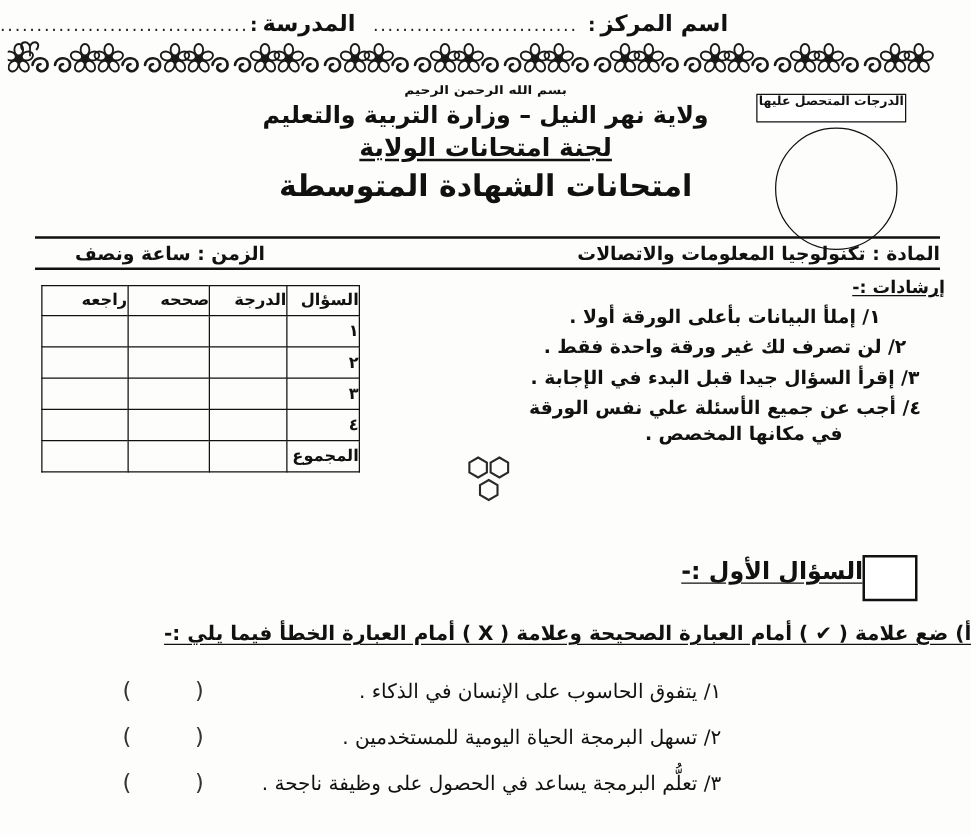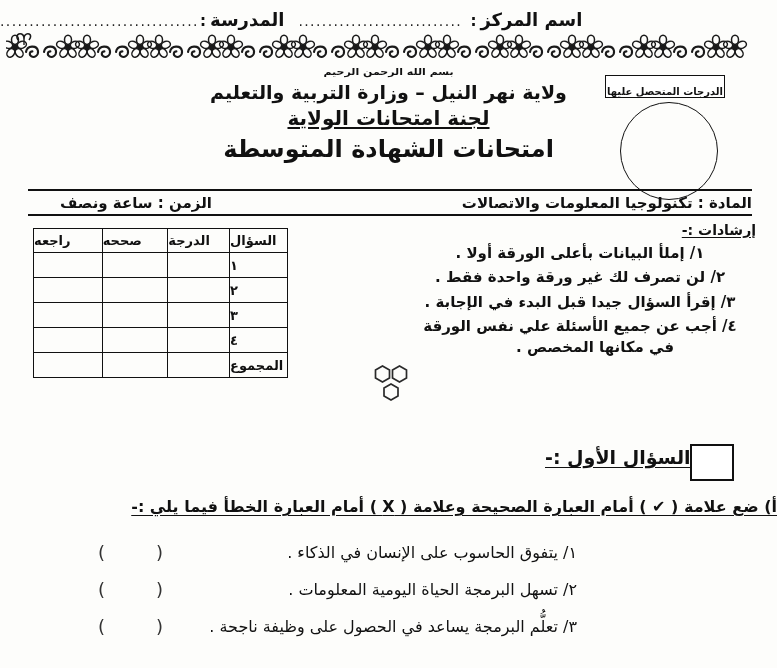--- a/index.html
+++ b/index.html
@@ -113,21 +113,21 @@
 
   
   .marks-box {
     position: absolute;
     top: 75px;
     left: 605px;
     width: 118px;
     height: 21px;
     border: 1.6px solid #111;
     display: flex;
-    align-items: flex-end;
+    align-items: flex-start;
     justify-content: center;
     background: #fff;
   }
   .marks-box-label {
     font-size: 10px;
     font-weight: bold;
     white-space: nowrap;
   }
   .marks-circle {
     position: absolute;
@@ -175,21 +175,21 @@
     position: absolute;
     top: 228px;
     left: 33px;
     width: 255px;
     border-collapse: collapse;
     direction: rtl;
   }
   .marks-table th, .marks-table td {
     border: 1.5px solid #111;
     height: 24px;
-    text-align: left;
+    text-align: right;
     vertical-align: middle;
     font-size: 13px;
     font-weight: bold;
     padding: 0;
   }
   .marks-table th { height: 23px; }
   .marks-table col.c-q   { width: 58px; }
   .marks-table col.c-g   { width: 62px; }
   .marks-table col.c-c   { width: 66px; }
   .marks-table col.c-r   { width: 69px; }
@@ -481,21 +481,21 @@
       </div>
       <div class="tf-answer">
         <span class="tf-paren-open">(</span>
         <span class="tf-paren-close">)</span>
       </div>
     </div>
 
     <div class="tf-row">
       <div class="tf-text">
         <span>٢/</span>
-        <span>تسهل البرمجة الحياة اليومية المعلومات .</span>
+        <span>تسهل البرمجة الحياة اليومية للمستخدمين .</span>
       </div>
       <div class="tf-answer">
         <span class="tf-paren-open">(</span>
         <span class="tf-paren-close">)</span>
       </div>
     </div>
 
     <div class="tf-row">
       <div class="tf-text">
         <span>٣/</span>

